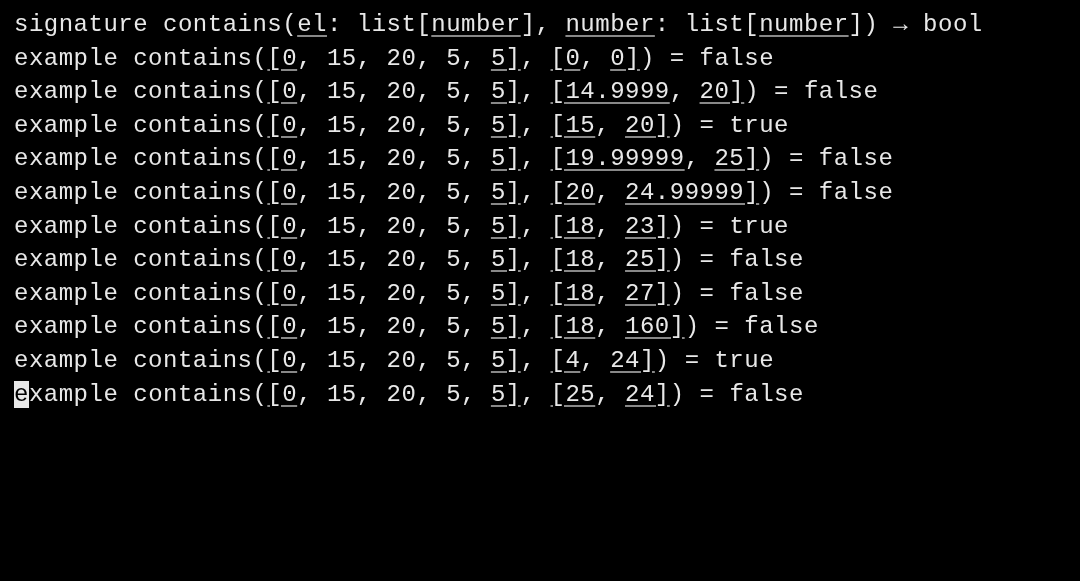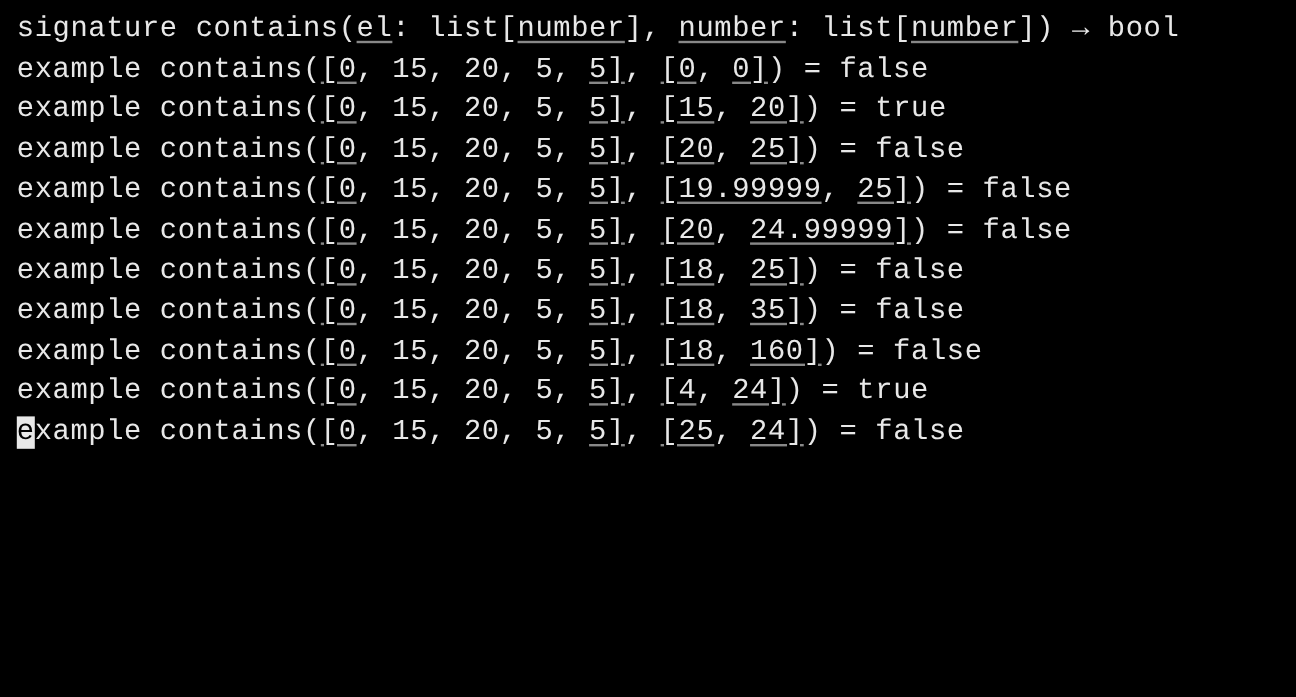--- a/index.html
+++ b/index.html
@@ -32,22 +32,23 @@
       background: #e8e8e8;
       color: #000;
     }
   </style>
 </head>
 <body>
 
 <div id="editor">
     <div class="line">signature contains(<span class="underline">el</span>: list[<span class="underline">number</span>], <span class="underline">number</span>: list[<span class="underline">number</span>]) → bool</div>
     <div class="line">example contains(<span class="underline">[0</span>, 15, 20, 5, <span class="underline">5]</span>, <span class="underline">[0</span>, <span class="underline">0]</span>) = false</div>
+    <div class="line">example contains(<span class="underline">[0</span>, 15, 20, 5, <span class="underline">5]</span>, <span class="underline">[14.9999</span>, <span class="underline">20]</span>) = false</div>
     <div class="line">example contains(<span class="underline">[0</span>, 15, 20, 5, <span class="underline">5]</span>, <span class="underline">[15</span>, <span class="underline">20]</span>) = true</div>
-    <div class="line">example contains(<span class="underline">[0</span>, 15, 20, 5, <span class="underline">5]</span>, <span class="underline">[20</span>, <span class="underline">25]</span>) = false</div>
     <div class="line">example contains(<span class="underline">[0</span>, 15, 20, 5, <span class="underline">5]</span>, <span class="underline">[19.99999</span>, <span class="underline">25]</span>) = false</div>
     <div class="line">example contains(<span class="underline">[0</span>, 15, 20, 5, <span class="underline">5]</span>, <span class="underline">[20</span>, <span class="underline">24.99999]</span>) = false</div>
+    <div class="line">example contains(<span class="underline">[0</span>, 15, 20, 5, <span class="underline">5]</span>, <span class="underline">[18</span>, <span class="underline">23]</span>) = true</div>
     <div class="line">example contains(<span class="underline">[0</span>, 15, 20, 5, <span class="underline">5]</span>, <span class="underline">[18</span>, <span class="underline">25]</span>) = false</div>
-    <div class="line">example contains(<span class="underline">[0</span>, 15, 20, 5, <span class="underline">5]</span>, <span class="underline">[18</span>, <span class="underline">35]</span>) = false</div>
+    <div class="line">example contains(<span class="underline">[0</span>, 15, 20, 5, <span class="underline">5]</span>, <span class="underline">[18</span>, <span class="underline">27]</span>) = false</div>
     <div class="line">example contains(<span class="underline">[0</span>, 15, 20, 5, <span class="underline">5]</span>, <span class="underline">[18</span>, <span class="underline">160]</span>) = false</div>
     <div class="line">example contains(<span class="underline">[0</span>, 15, 20, 5, <span class="underline">5]</span>, <span class="underline">[4</span>, <span class="underline">24]</span>) = true</div>
     <div class="line"><span class="cursor-block">e</span>xample contains(<span class="underline">[0</span>, 15, 20, 5, <span class="underline">5]</span>, <span class="underline">[25</span>, <span class="underline">24]</span>) = false</div>
   </div>
 
 </body></html>

